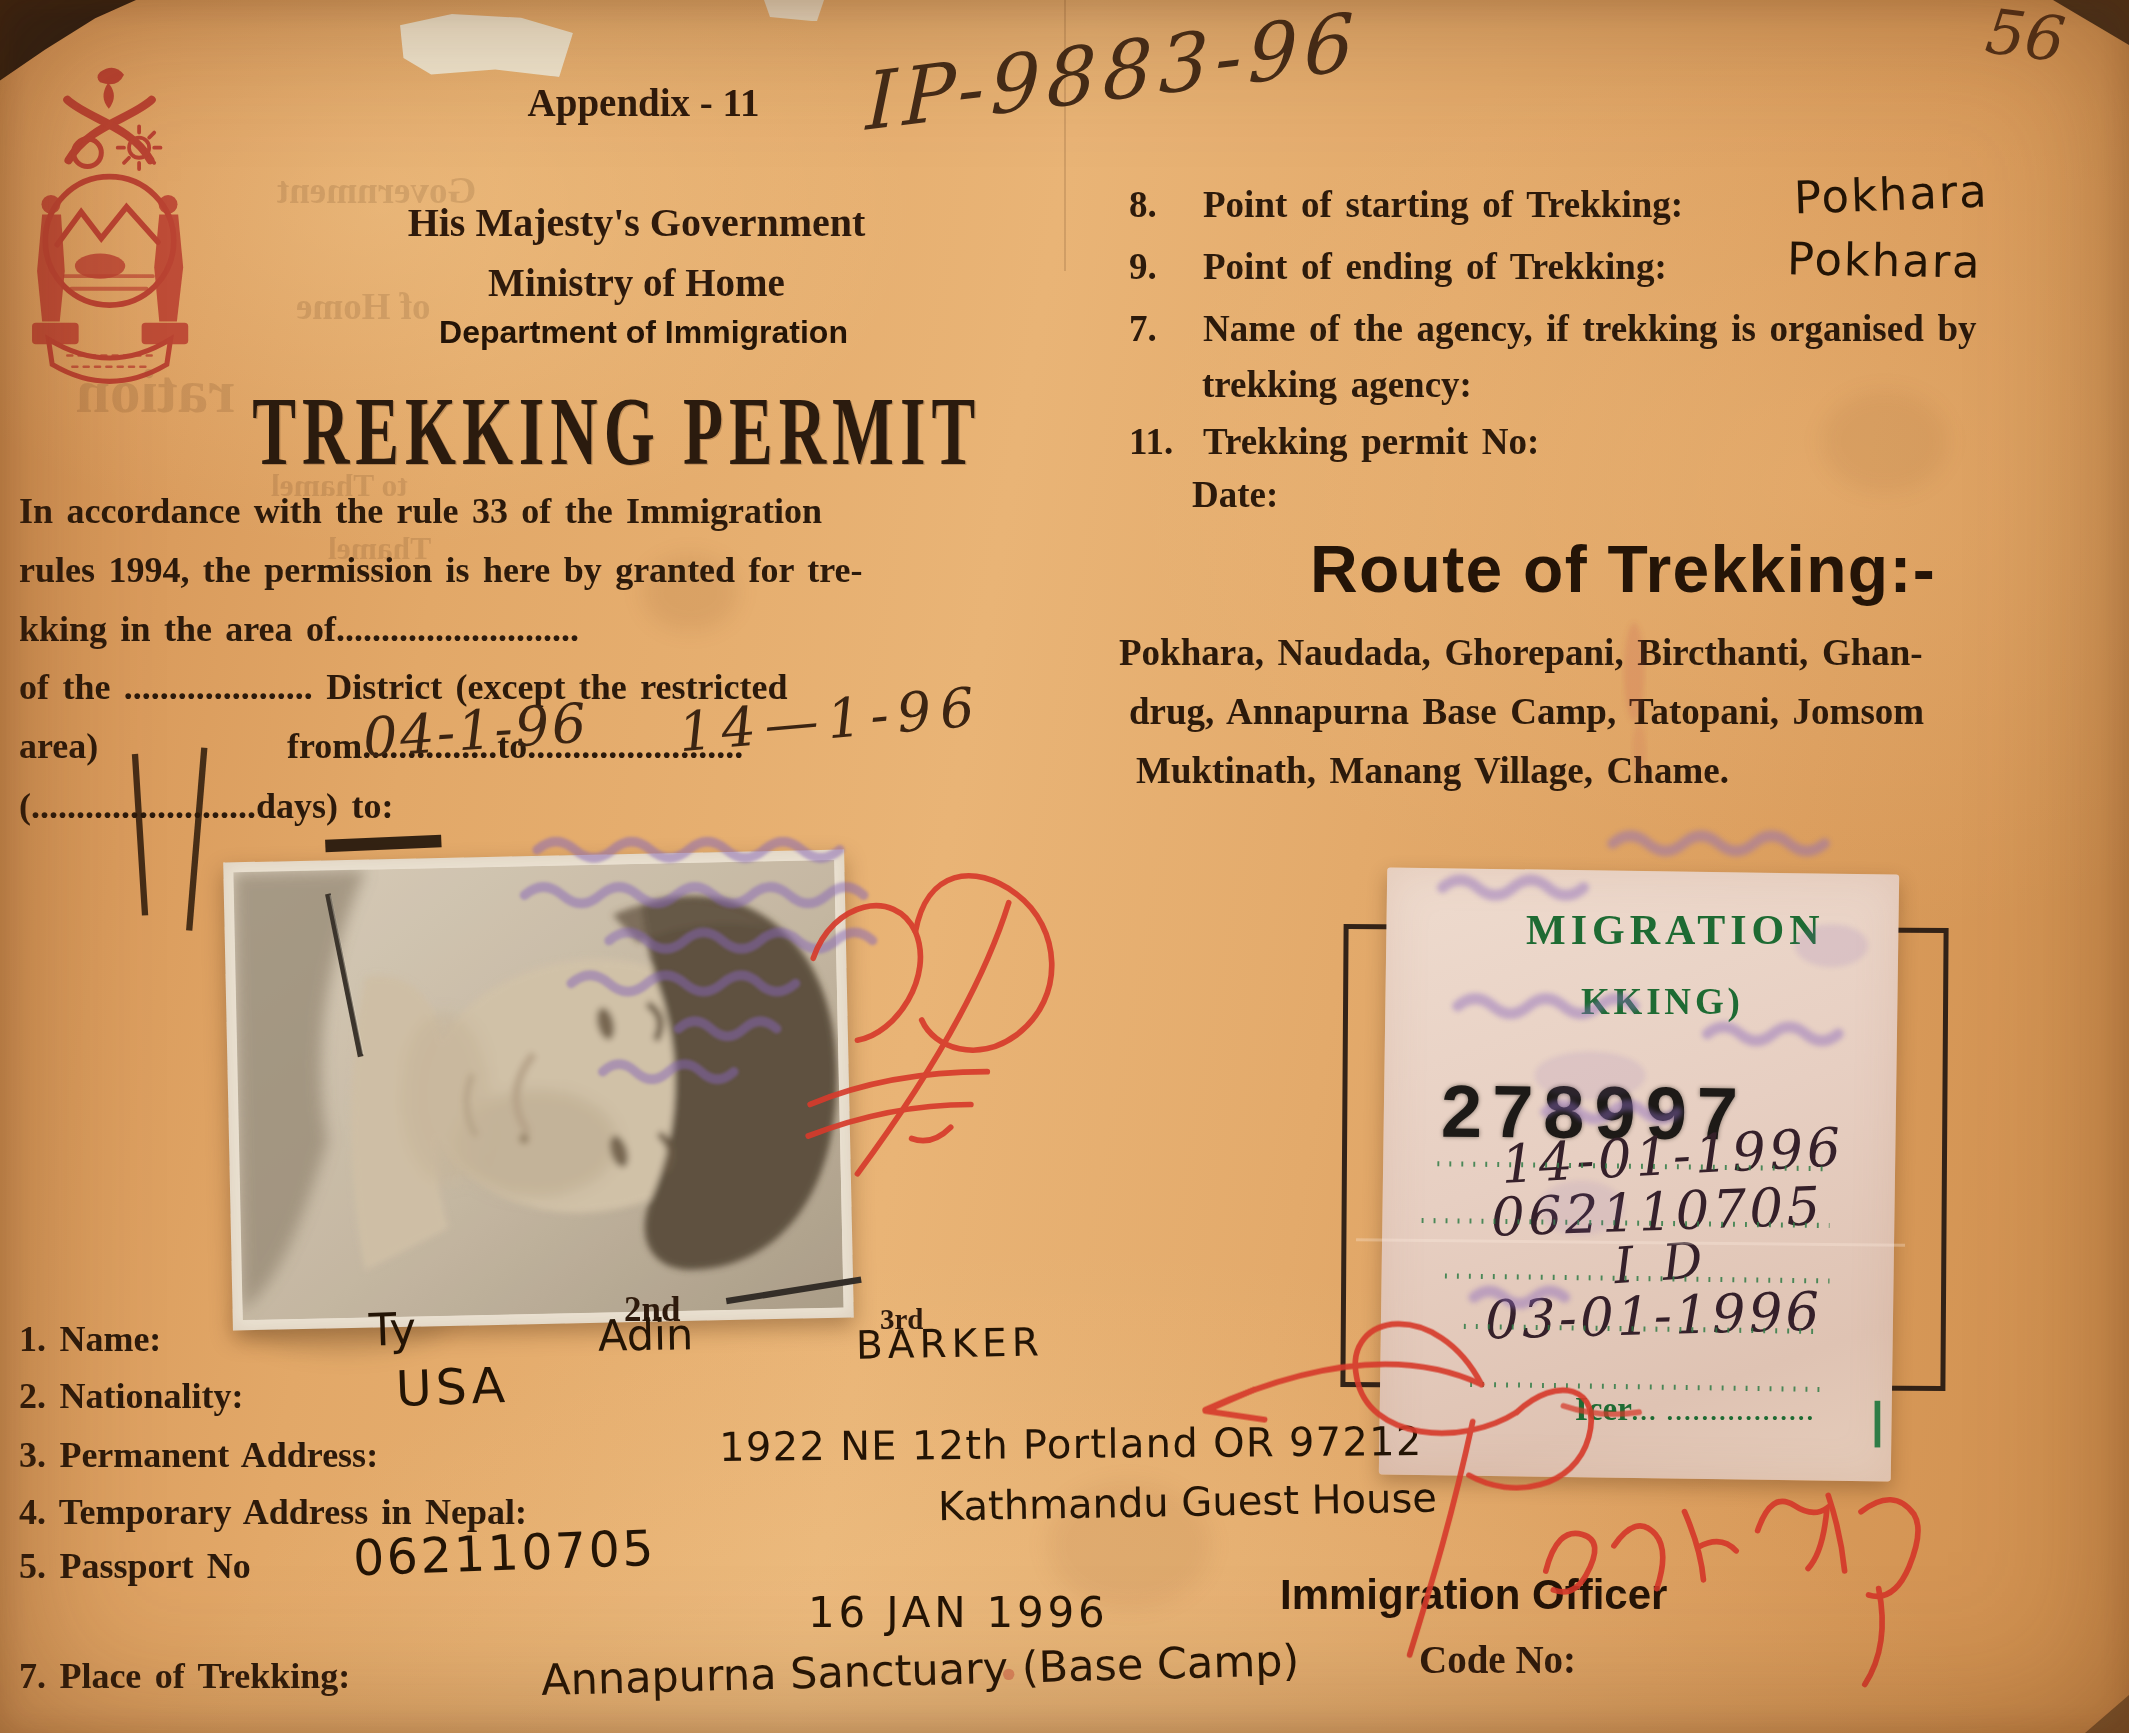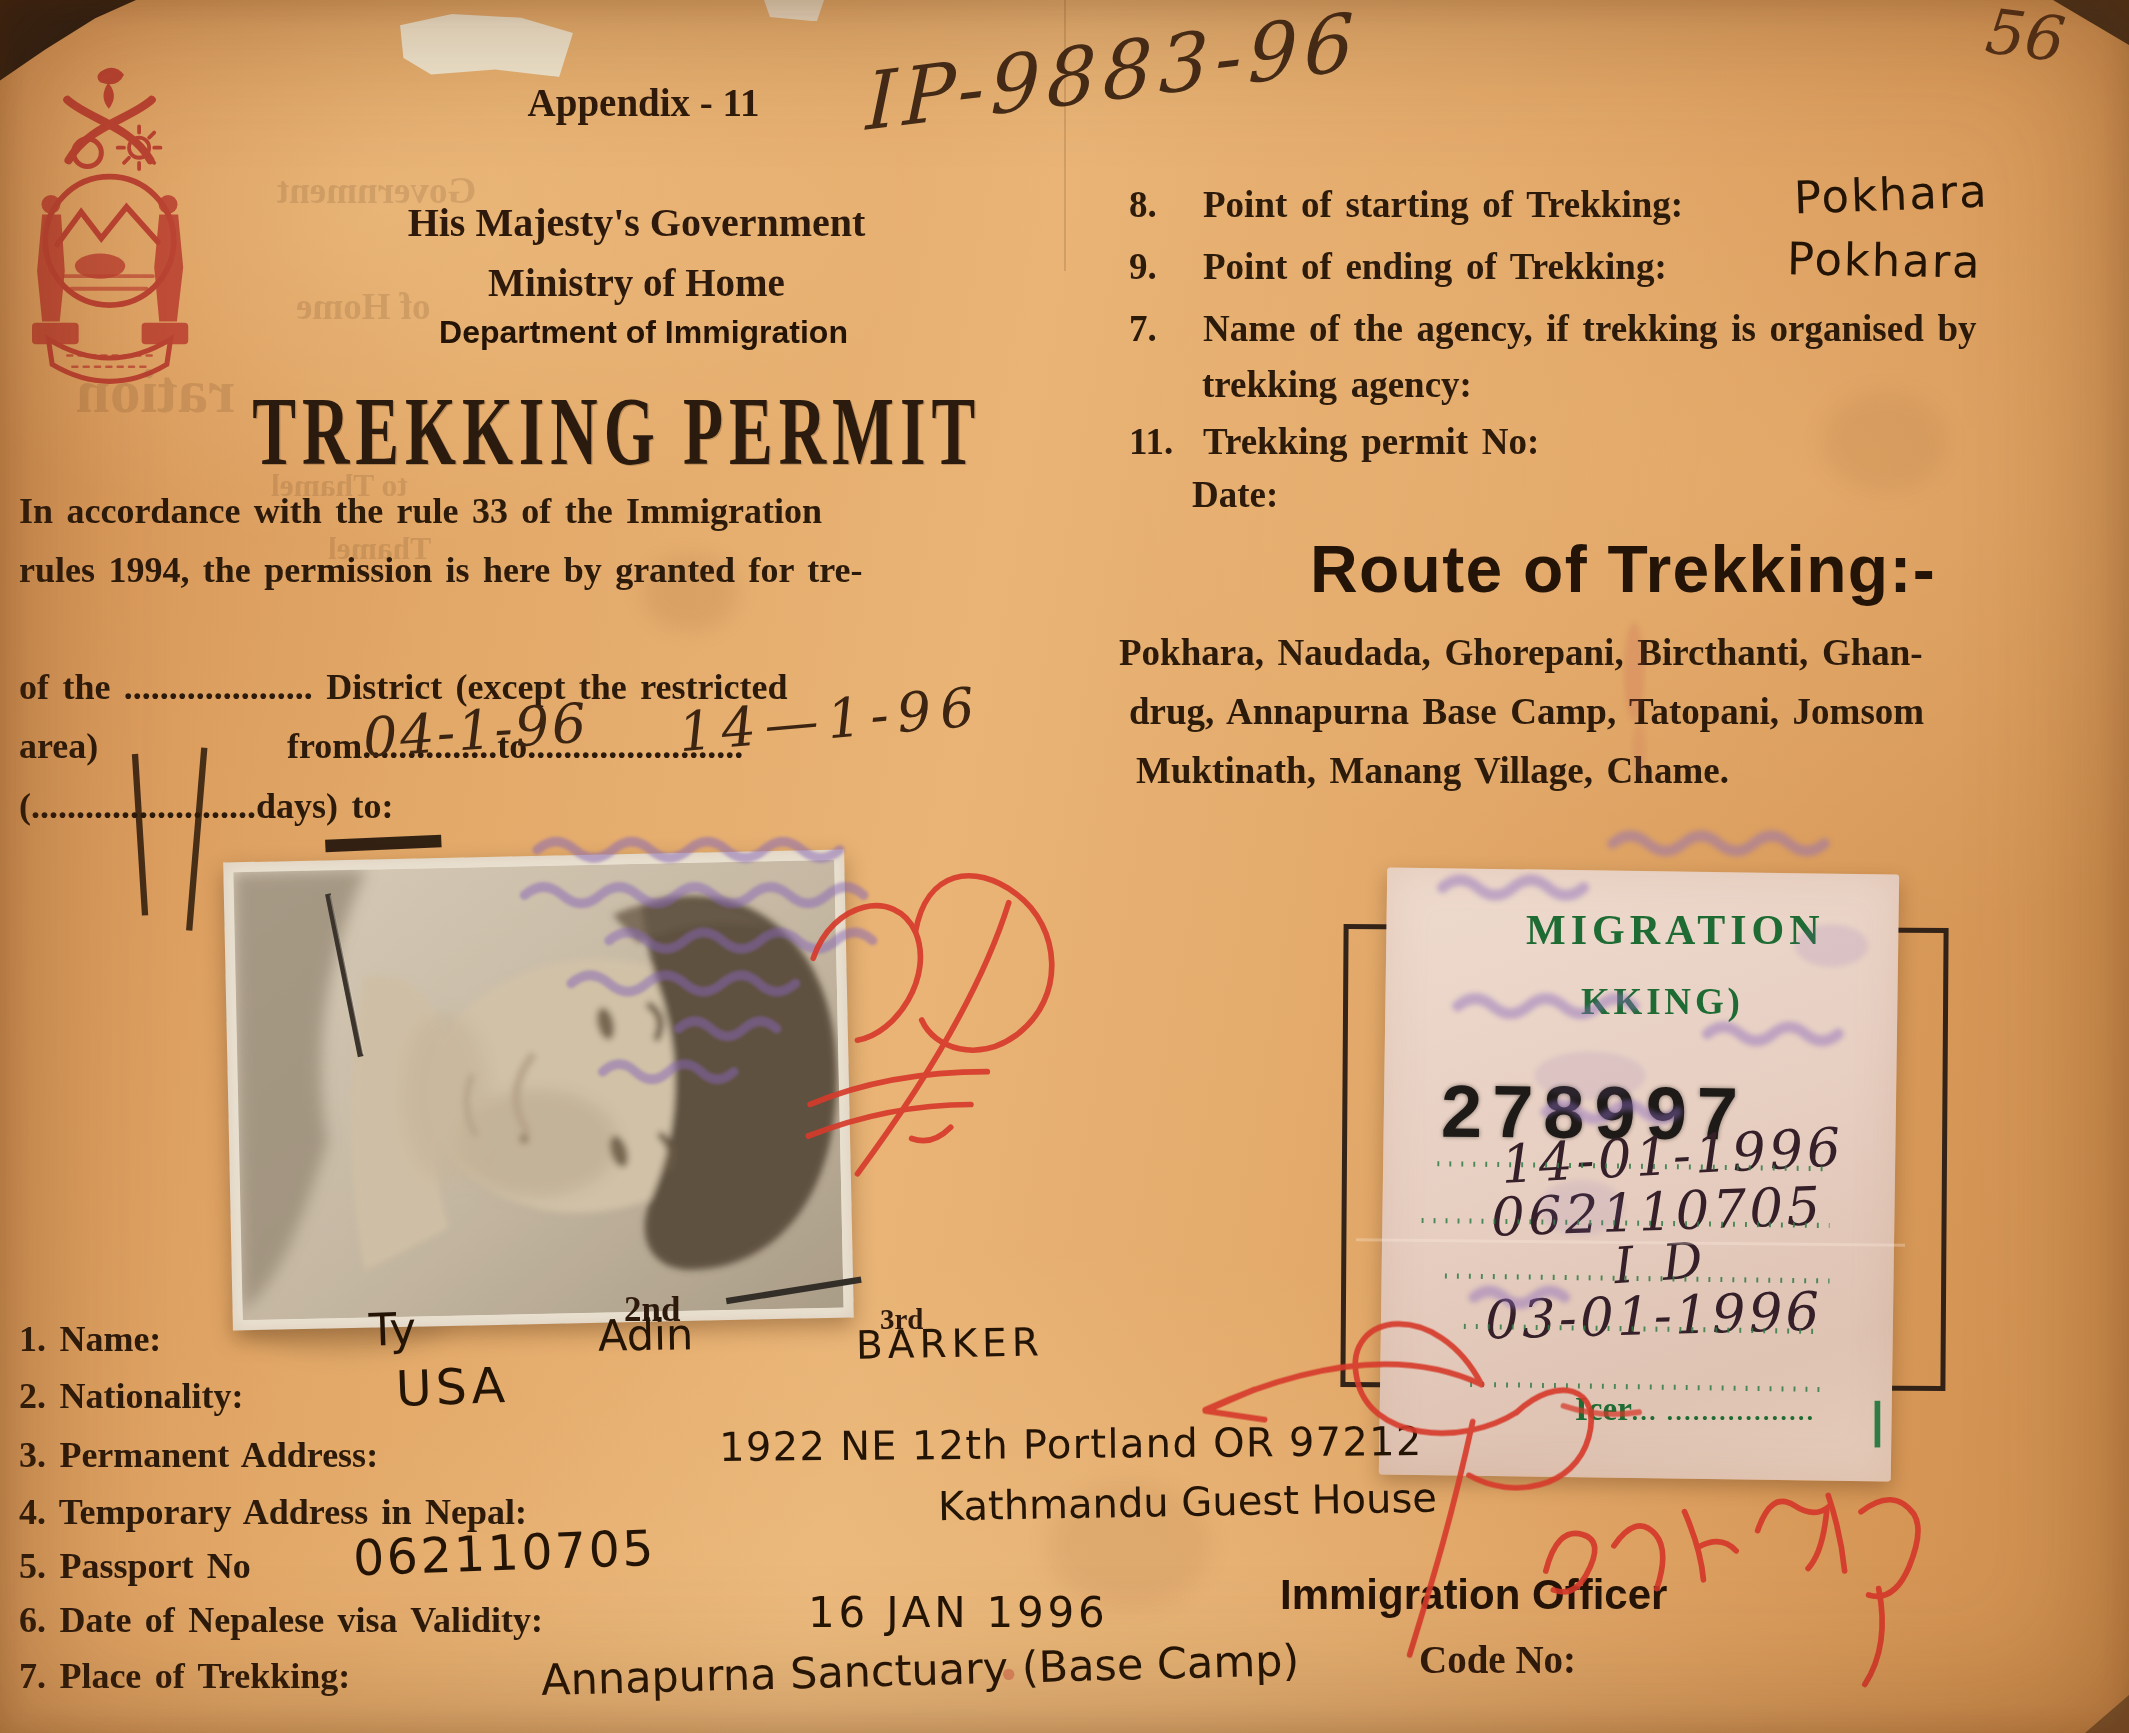--- a/index.html
+++ b/index.html
@@ -93,20 +93,21 @@
   <div class="t serif b center txt" style="left:265px;top:81px;width:757px;font-size:39px;">Appendix - 11</div>
   <div class="t serif b center txt" style="left:252px;top:201px;width:769px;font-size:40px;">His Majesty's Government</div>
   <div class="t serif b center txt" style="left:252px;top:261px;width:769px;font-size:39px;">Ministry of Home</div>
   <div class="t sans b center txt" style="left:265px;top:315px;width:757px;font-size:32px;color:#241407;">Department of Immigration</div>
   <div class="t center txt" style="left:233px;top:377px;width:649px;">
     <span style="display:inline-block;transform:scale(.95,1.42);transform-origin:center top;font-family:'Liberation Serif',serif;font-weight:700;font-size:69px;letter-spacing:6.3px;color:#2b1b0e;text-shadow:1.3px 1.3px 0 rgba(70,40,15,.25);">TREKKING PERMIT</span>
   </div>
 
   <div class="t printed b txt" style="left:19px;top:491px;font-size:36px;">In accordance with  the  rule  33 of the  Immigration</div>
   <div class="t printed b txt" style="left:19px;top:550px;font-size:36px;">rules 1994, the permission is here by granted for tre-</div>
+  <div class="t printed b txt" style="left:19px;top:609px;font-size:36px;">kking  in the area of...........................</div>
   <div class="t printed b txt" style="left:19px;top:667px;font-size:36px;">of the ..................... District (except  the  restricted</div>
   <div class="t printed b txt" style="left:19px;top:726px;font-size:36px;">area)</div>
   <div class="t printed b txt" style="left:287px;top:726px;font-size:36px;">
     <span>from.</span><span>..............</span><span>to..</span><span>......................</span>
   </div>
   <div class="t script txt" style="left:363px;top:701px;font-size:54px;transform:rotate(-4deg);letter-spacing:2.5px;color:#3b2412;">04-1-96</div>
   <div class="t script txt" style="left:678px;top:690px;font-size:54px;transform:rotate(-5deg);letter-spacing:8.8px;color:#3b2412;">14—1-96</div>
   <div class="t printed b txt" style="left:19px;top:786px;font-size:36px;">(.........................days) to:</div>
 
   <div class="t script txt" style="left:864px;top:28px;font-size:79px;letter-spacing:6.3px;transform:rotate(-7deg) skewX(-8deg);color:#432b18;">IP-9883-96</div>
@@ -192,21 +193,20 @@
 
   <div class="t printed b txt" style="left:19px;top:1435px;font-size:36px;">3. Permanent Address:</div>
   <div class="t hand txt" style="left:719px;top:1422px;font-size:40px;letter-spacing:1.3px;transform:rotate(-.5deg);">1922 NE 12th Portland OR 97212</div>
 
   <div class="t printed b txt" style="left:19px;top:1492px;font-size:36px;">4. Temporary Address in Nepal:</div>
   <div class="t hand txt" style="left:938px;top:1480px;font-size:40px;transform:rotate(-1deg);">Kathmandu Guest House</div>
 
   <div class="t printed b txt" style="left:19px;top:1546px;font-size:36px;">5. Passport No</div>
   <div class="t hand txt" style="left:353px;top:1527px;font-size:49px;letter-spacing:2.5px;transform:rotate(-2deg);">062110705</div>
 
-  <div class="t printed b txt" style="left:19px;top:1600px;font-size:36px;">6. Date of Nepalese visa Validity:</div>
   <div class="t hand txt" style="left:808px;top:1589px;font-size:42px;letter-spacing:3.8px;">16 JAN 1996</div>
 
   <div class="t printed b txt" style="left:19px;top:1656px;font-size:36px;">7. Place of Trekking:</div>
   <div class="t hand txt" style="left:541px;top:1646px;font-size:43px;transform:rotate(-1.5deg);">Annapurna Sanctuary (Base Camp)</div>
 
   <svg class="ink" width="2129" height="1733" viewBox="0 0 3377 2749">
     <defs>
       <filter id="b2">
           <feGaussianBlur stdDeviation="2.2"></feGaussianBlur>
         </filter>

